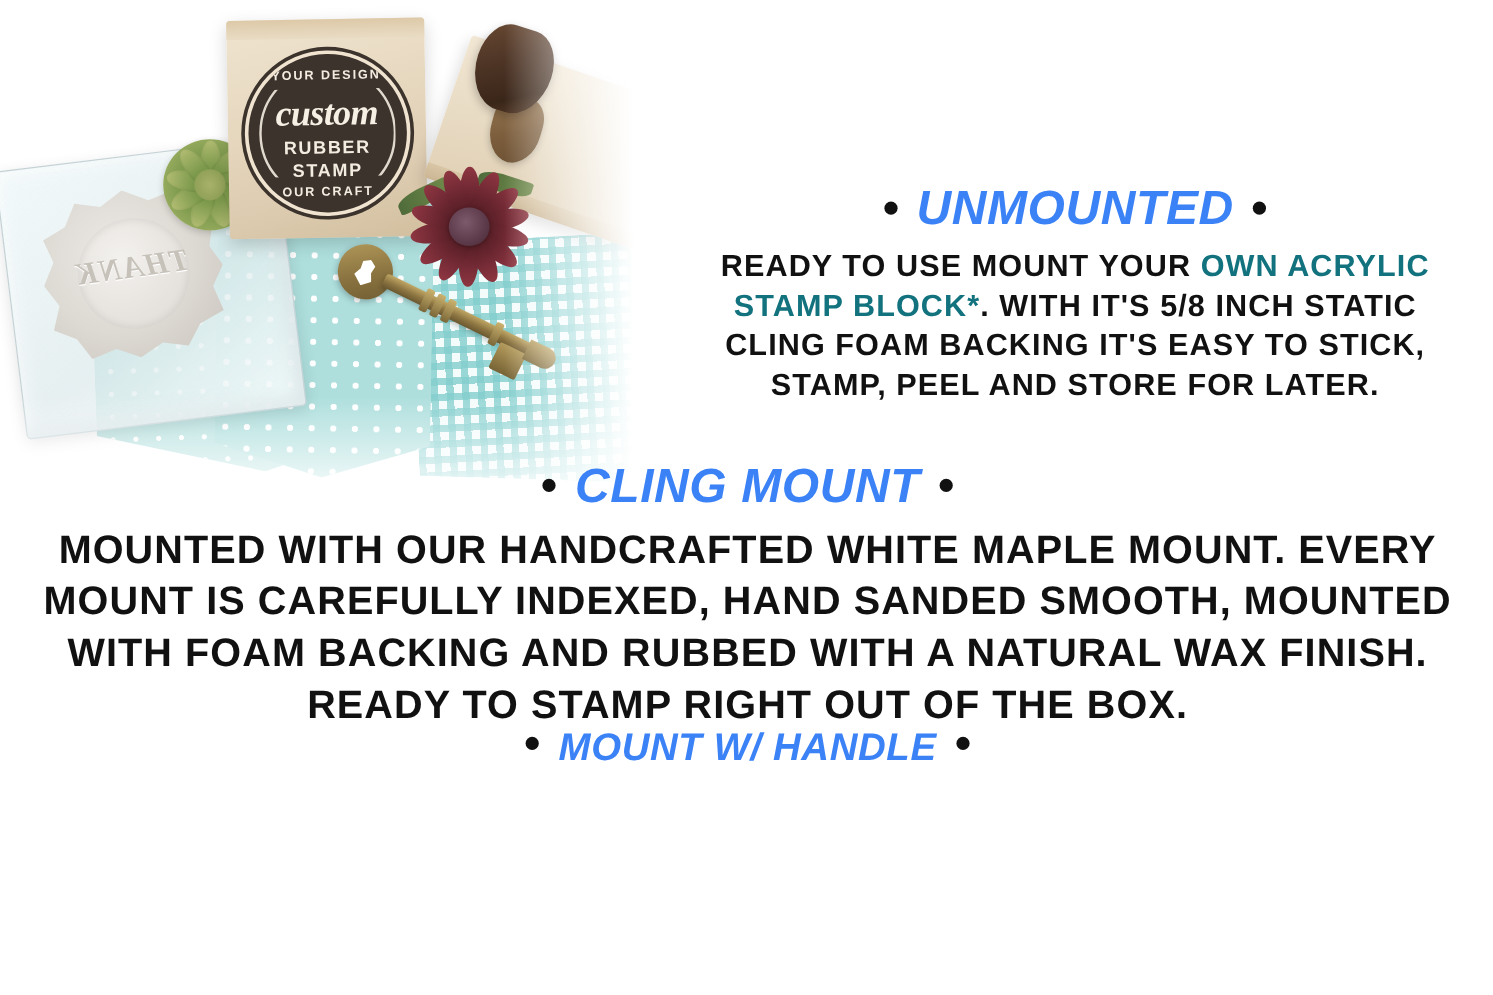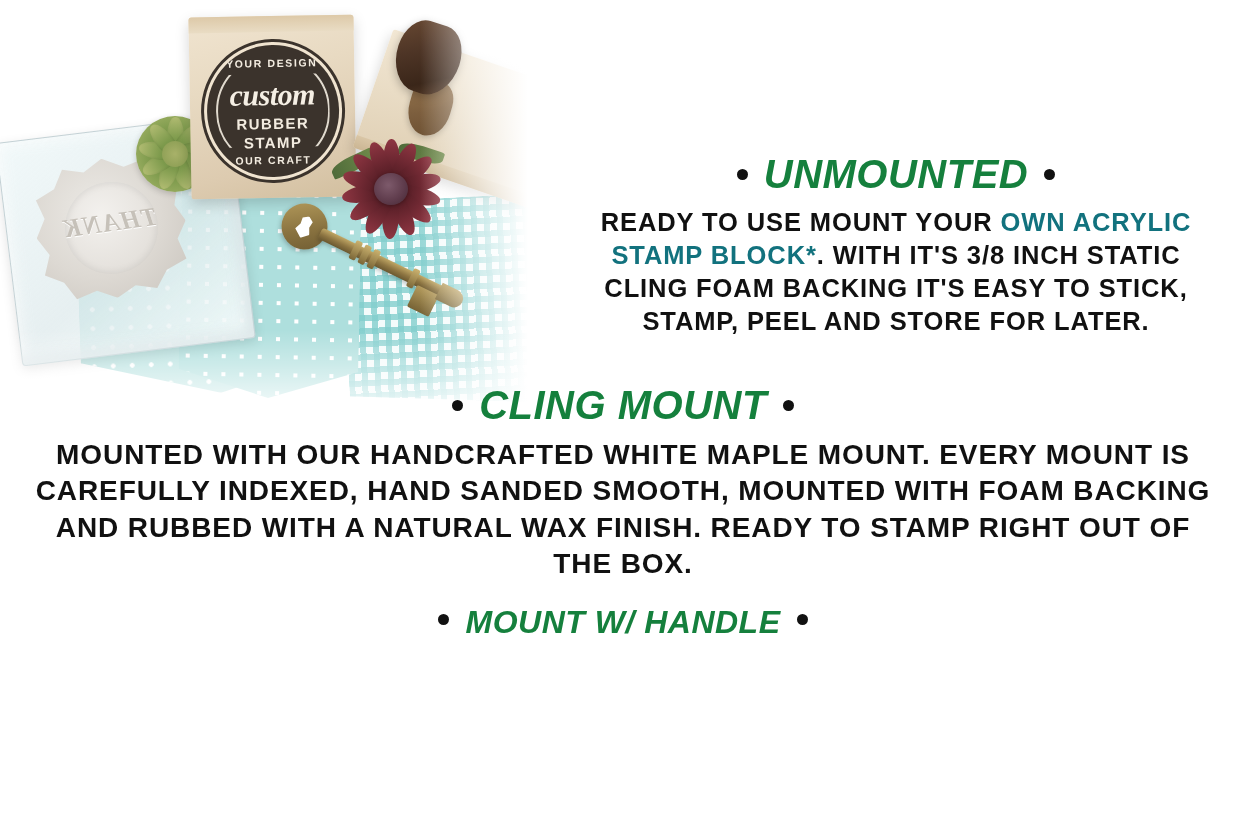--- a/index.html
+++ b/index.html
@@ -330,21 +330,21 @@
     display: inline-block;
     width: 13px; height: 13px;
     border-radius: 50%;
     background: #0d0d0d;
     vertical-align: 16px;
     margin: 0 18px;
   }
 
   .section-head {
     text-align: center;
-    color: #15803d;
+    color: #3b82f6;
     font-weight: bold;
     font-style: italic;
     letter-spacing: 0.5px;
     white-space: nowrap;
   }
   .section-head .hdot {
     display: inline-block;
     width: 11px; height: 11px;
     border-radius: 50%;
     background: #111111;
@@ -362,21 +362,21 @@
   .body-text .hl { color: #12727e; }
 
   
   .sec-unmounted { position: absolute; left: 566px; top: 152px; width: 660px; }
   .sec-unmounted .section-head { font-size: 40px; }
   .sec-unmounted .body-text { font-size: 25.5px; margin-top: 9px; }
 
   
   .sec-maple { position: absolute; left: 28px; top: 383px; width: 1190px; }
   .sec-maple .section-head { font-size: 40px; }
-  .sec-maple .body-text { font-size: 28px; margin-top: 9px; }
+  .sec-maple .body-text { font-size: 33px; margin-top: 9px; }
 
   
   .sec-handle { position: absolute; left: 28px; top: 604px; width: 1190px; }
   .sec-handle .section-head { font-size: 32px; }
   .sec-handle .body-text { font-size: 25.5px; margin-top: 9px; }
 
   .footnote {
     position: absolute;
     right: 22px; bottom: 24px;
     color: #12727e;
@@ -470,21 +470,21 @@
 
     <div class="photo-fade-r"></div>
     <div class="photo-fade-b"></div>
   </div>
 
 
   <div class="sec-unmounted">
     <div class="section-head">
       <span class="hdot"></span><span>UNMOUNTED</span><span class="hdot"></span>
     </div>
-    <div class="body-text"><span>READY TO USE MOUNT YOUR </span><span class="hl">OWN ACRYLIC STAMP BLOCK*</span><span>. WITH IT'S 3/8 INCH STATIC CLING FOAM BACKING IT'S EASY TO STICK, STAMP, PEEL AND STORE FOR LATER.</span></div>
+    <div class="body-text"><span>READY TO USE MOUNT YOUR </span><span class="hl">OWN ACRYLIC STAMP BLOCK*</span><span>. WITH IT'S 5/8 INCH STATIC CLING FOAM BACKING IT'S EASY TO STICK, STAMP, PEEL AND STORE FOR LATER.</span></div>
   </div>
 
   <div class="sec-maple">
     <div class="section-head">
       <span class="hdot"></span><span>CLING MOUNT</span><span class="hdot"></span>
     </div>
     <div class="body-text"><span>MOUNTED WITH OUR HANDCRAFTED WHITE MAPLE MOUNT. EVERY MOUNT IS CAREFULLY INDEXED, HAND SANDED SMOOTH, MOUNTED WITH FOAM BACKING AND RUBBED WITH A NATURAL WAX FINISH. READY TO STAMP RIGHT OUT OF THE BOX.</span></div>
   </div>
 
   <div class="sec-handle">

